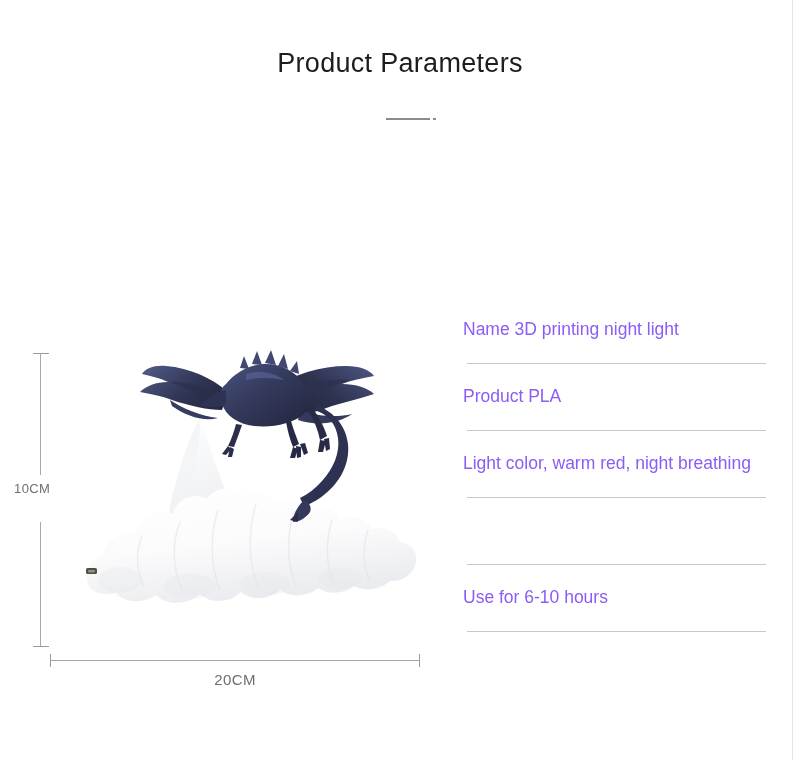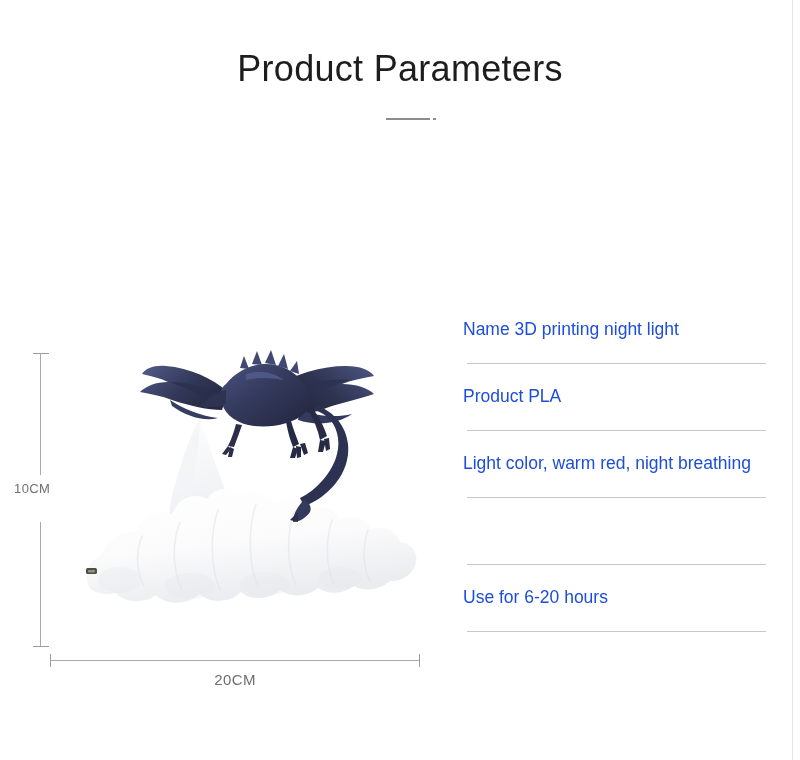--- a/index.html
+++ b/index.html
@@ -31,21 +31,21 @@
     background: #e4e4e6;
   }
 
   
   .title {
     position: absolute;
     left: 0;
     top: 48px;
     width: 800px;
     text-align: center;
-    font-size: 36px;
+    font-size: 27px;
     font-weight: 400;
     color: #1d1d1d;
     letter-spacing: 0.3px;
   }
 
   .title-rule {
     position: absolute;
     left: 0;
     top: 112px;
     width: 800px;
@@ -176,21 +176,21 @@
   }
   .spec-row {
     position: relative;
     height: 67px;
   }
   .spec-text {
     position: absolute;
     left: 0;
     top: 0;
     font-size: 17.5px;
-    color: #1d4ed8;
+    color: #8b5cf6;
     white-space: nowrap;
     line-height: 22px;
   }
   .spec-divider {
     position: absolute;
     left: 4px;
     top: 45px;
     width: 299px;
     height: 1px;
     background: #c8c8c8;
@@ -397,19 +397,19 @@
     <div class="spec-row">
       <div class="spec-text">Light color, warm red, night breathing</div>
       <div class="spec-divider"></div>
     </div>
 
     <div class="spec-row">
       <div class="spec-divider"></div>
     </div>
 
     <div class="spec-row">
-      <div class="spec-text">Use for 6-20 hours</div>
+      <div class="spec-text">Use for 6-10 hours</div>
       <div class="spec-divider"></div>
     </div>
 
   </div>
 
 </div>
 
 </body></html>

